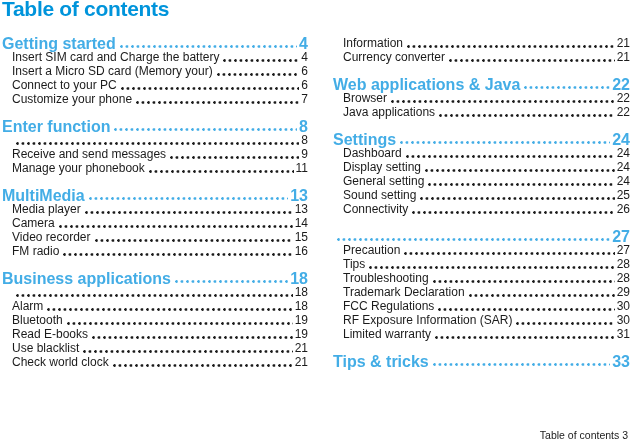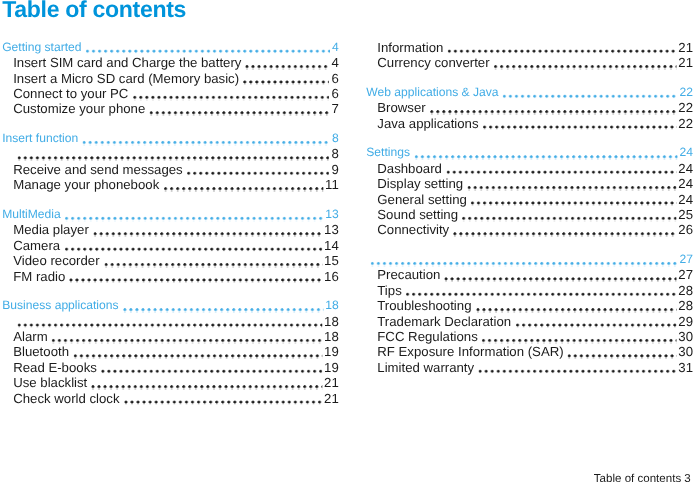--- a/index.html
+++ b/index.html
@@ -40,21 +40,22 @@
   .section:first-child { margin-top: 0; }
   .row {
     display: flex;
     align-items: flex-end;
     height: 14px;
     line-height: 13px;
     white-space: nowrap;
   }
   .row.heading {
     color: var(--heading-color, #43ADE6);
-    font-size: 11px;
+    font-size: 16px;
+    font-weight: bold;
   }
   .row.item {
     color: var(--text-color, #1B1B1B);
     font-size: 12px;
     padding-left: 10px;
   }
   .lbl { flex: 0 0 auto; }
   .dots {
     flex: 1 1 auto;
     min-width: 8px;
@@ -85,38 +86,38 @@
             <span class="lbl">Getting started</span>
             <span class="dots"></span>
             <span class="pg">4</span>
           </div>
           <div class="row item">
             <span class="lbl">Insert SIM card and Charge the battery</span>
             <span class="dots"></span>
             <span class="pg">4</span>
           </div>
           <div class="row item">
-            <span class="lbl">Insert a Micro SD card (Memory basic)</span>
+            <span class="lbl">Insert a Micro SD card (Memory your)</span>
             <span class="dots"></span>
             <span class="pg">6</span>
           </div>
           <div class="row item">
             <span class="lbl">Connect to your PC</span>
             <span class="dots"></span>
             <span class="pg">6</span>
           </div>
           <div class="row item">
             <span class="lbl">Customize your phone</span>
             <span class="dots"></span>
             <span class="pg">7</span>
           </div>
         </div>
         <div class="section">
           <div class="row heading">
-            <span class="lbl">Insert function</span>
+            <span class="lbl">Enter function</span>
             <span class="dots"></span>
             <span class="pg">8</span>
           </div>
           <div class="row item">
             <span class="dots"></span>
             <span class="pg">8</span>
           </div>
           <div class="row item">
             <span class="lbl">Receive and send messages</span>
             <span class="dots"></span>
@@ -286,18 +287,25 @@
           </div>
           <div class="row item">
             <span class="lbl">RF Exposure Information (SAR)</span>
             <span class="dots"></span>
             <span class="pg">30</span>
           </div>
           <div class="row item">
             <span class="lbl">Limited warranty</span>
             <span class="dots"></span>
             <span class="pg">31</span>
+          </div>
+        </div>
+        <div class="section">
+          <div class="row heading">
+            <span class="lbl">Tips &amp; tricks</span>
+            <span class="dots"></span>
+            <span class="pg">33</span>
           </div>
         </div>
       </div>
   </div>
   <div class="footer">Table of contents 3</div>
 </div>
 
 </body></html>

